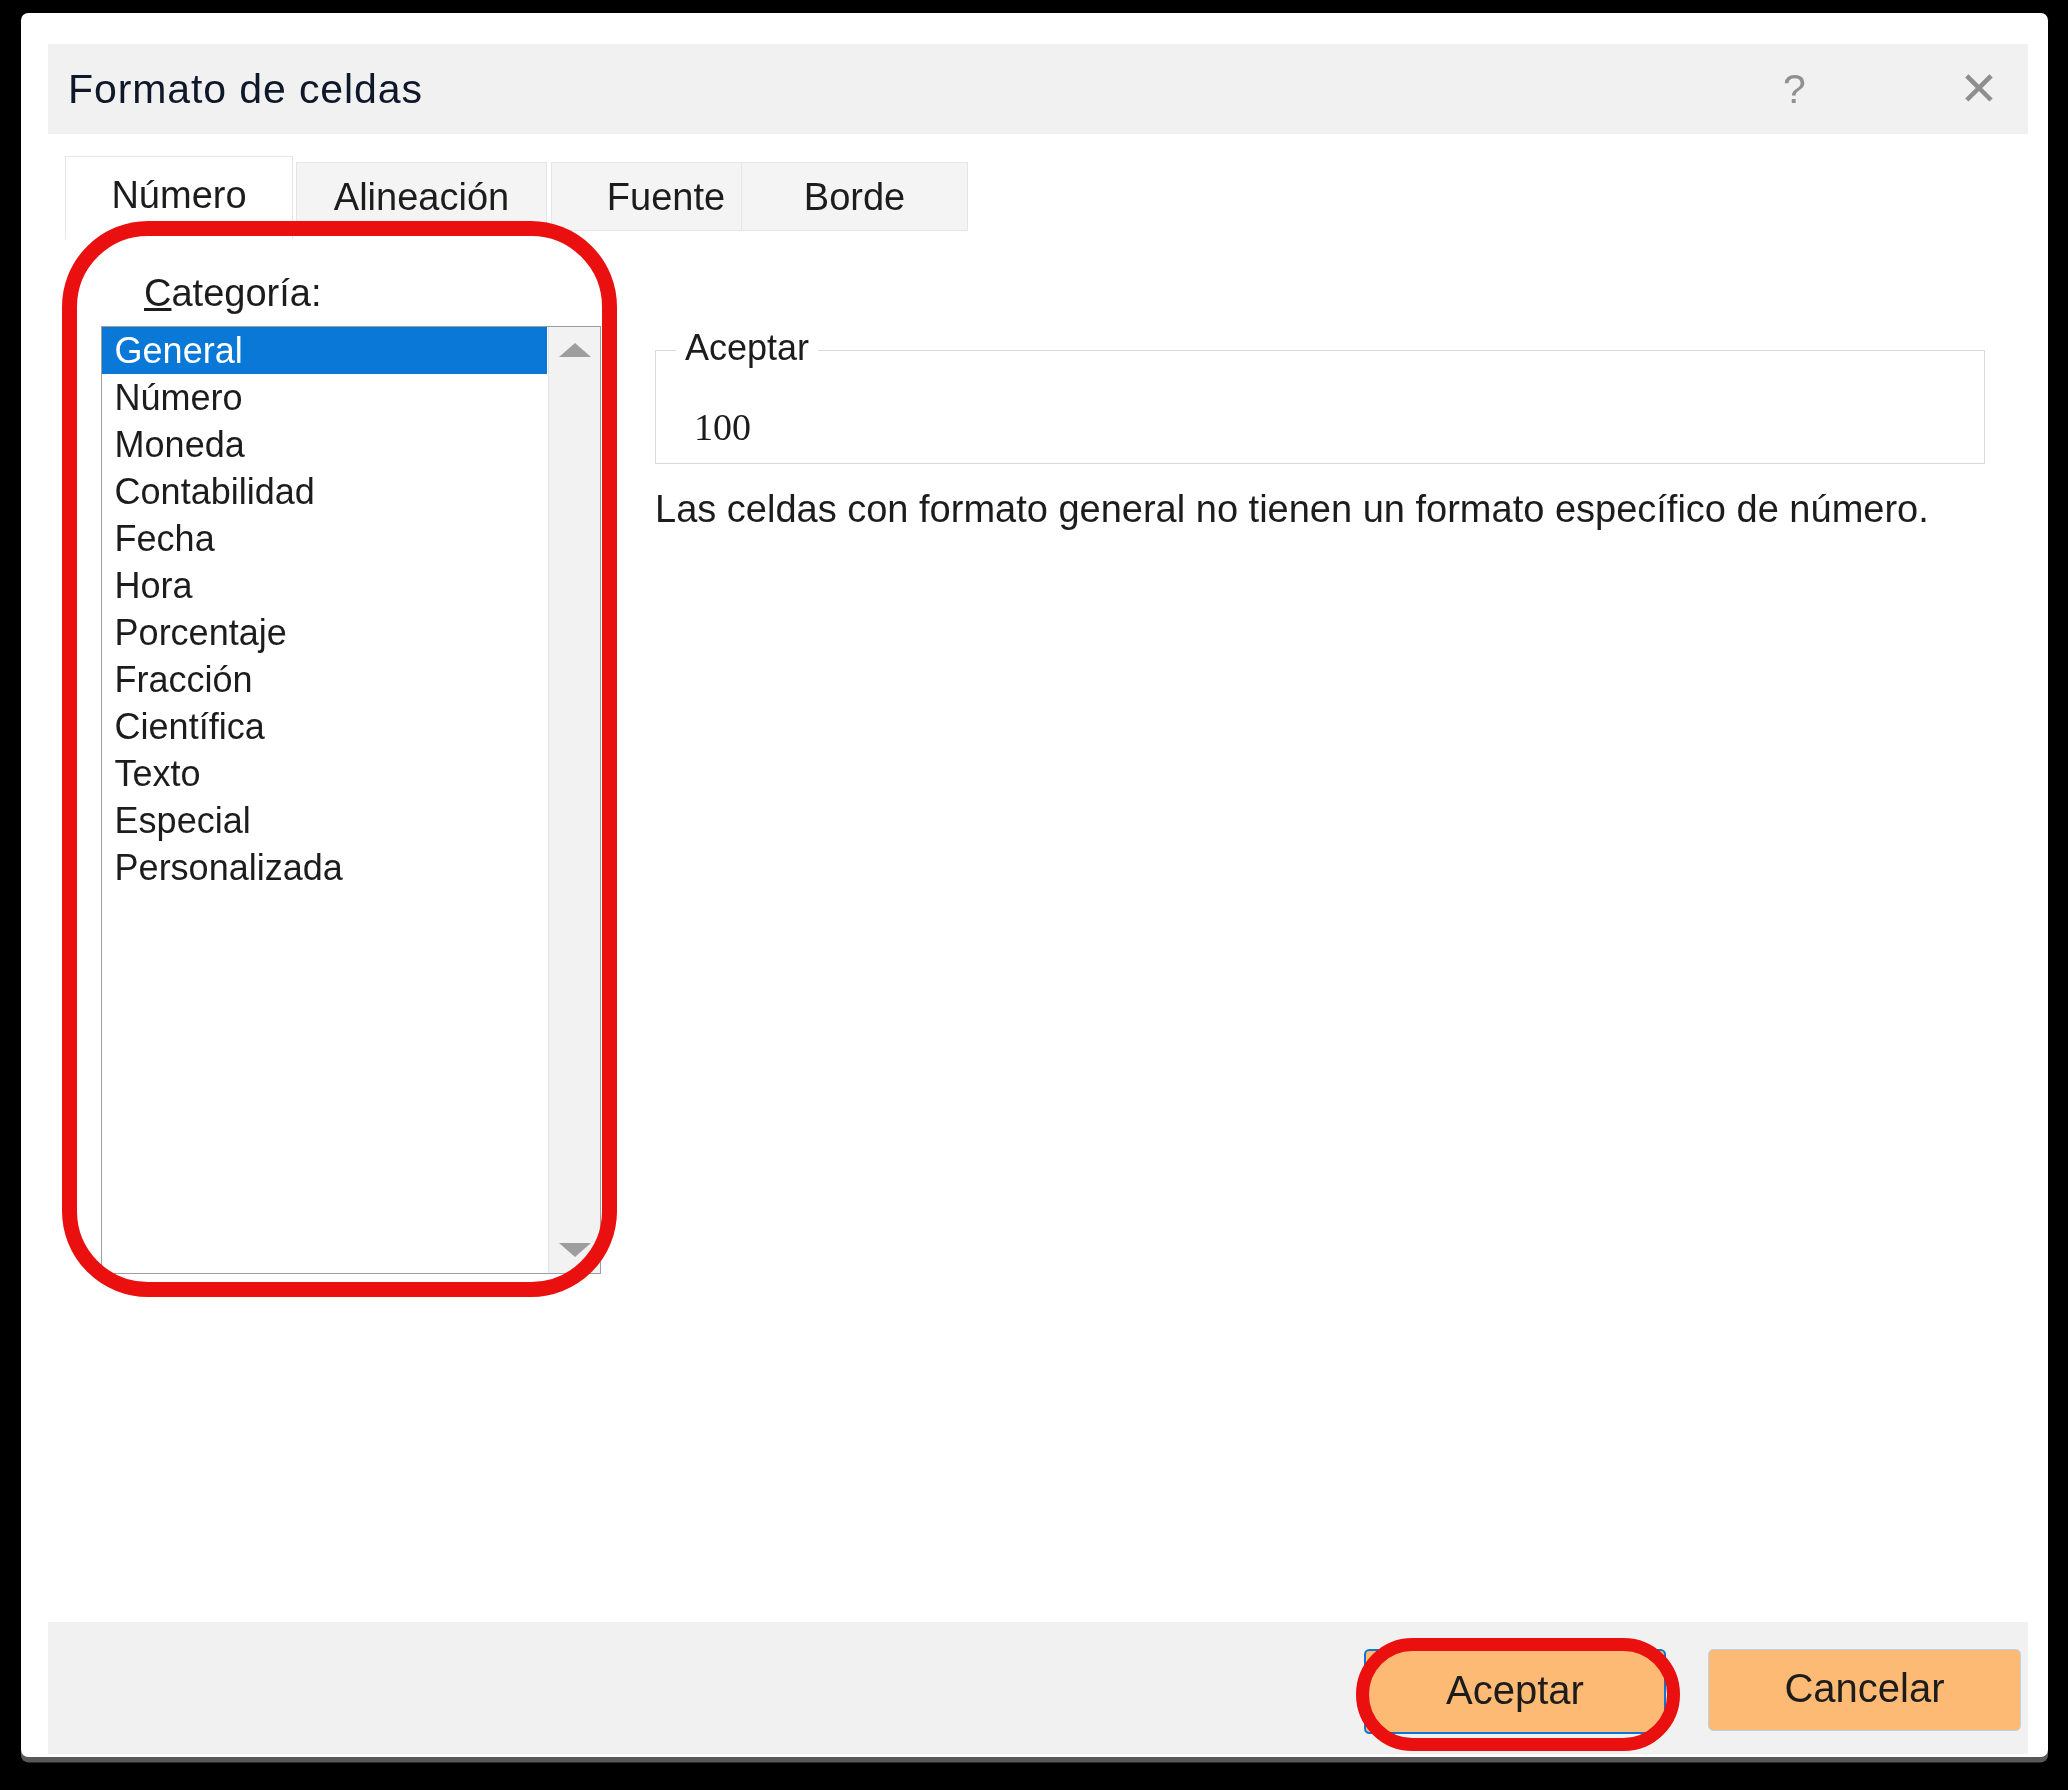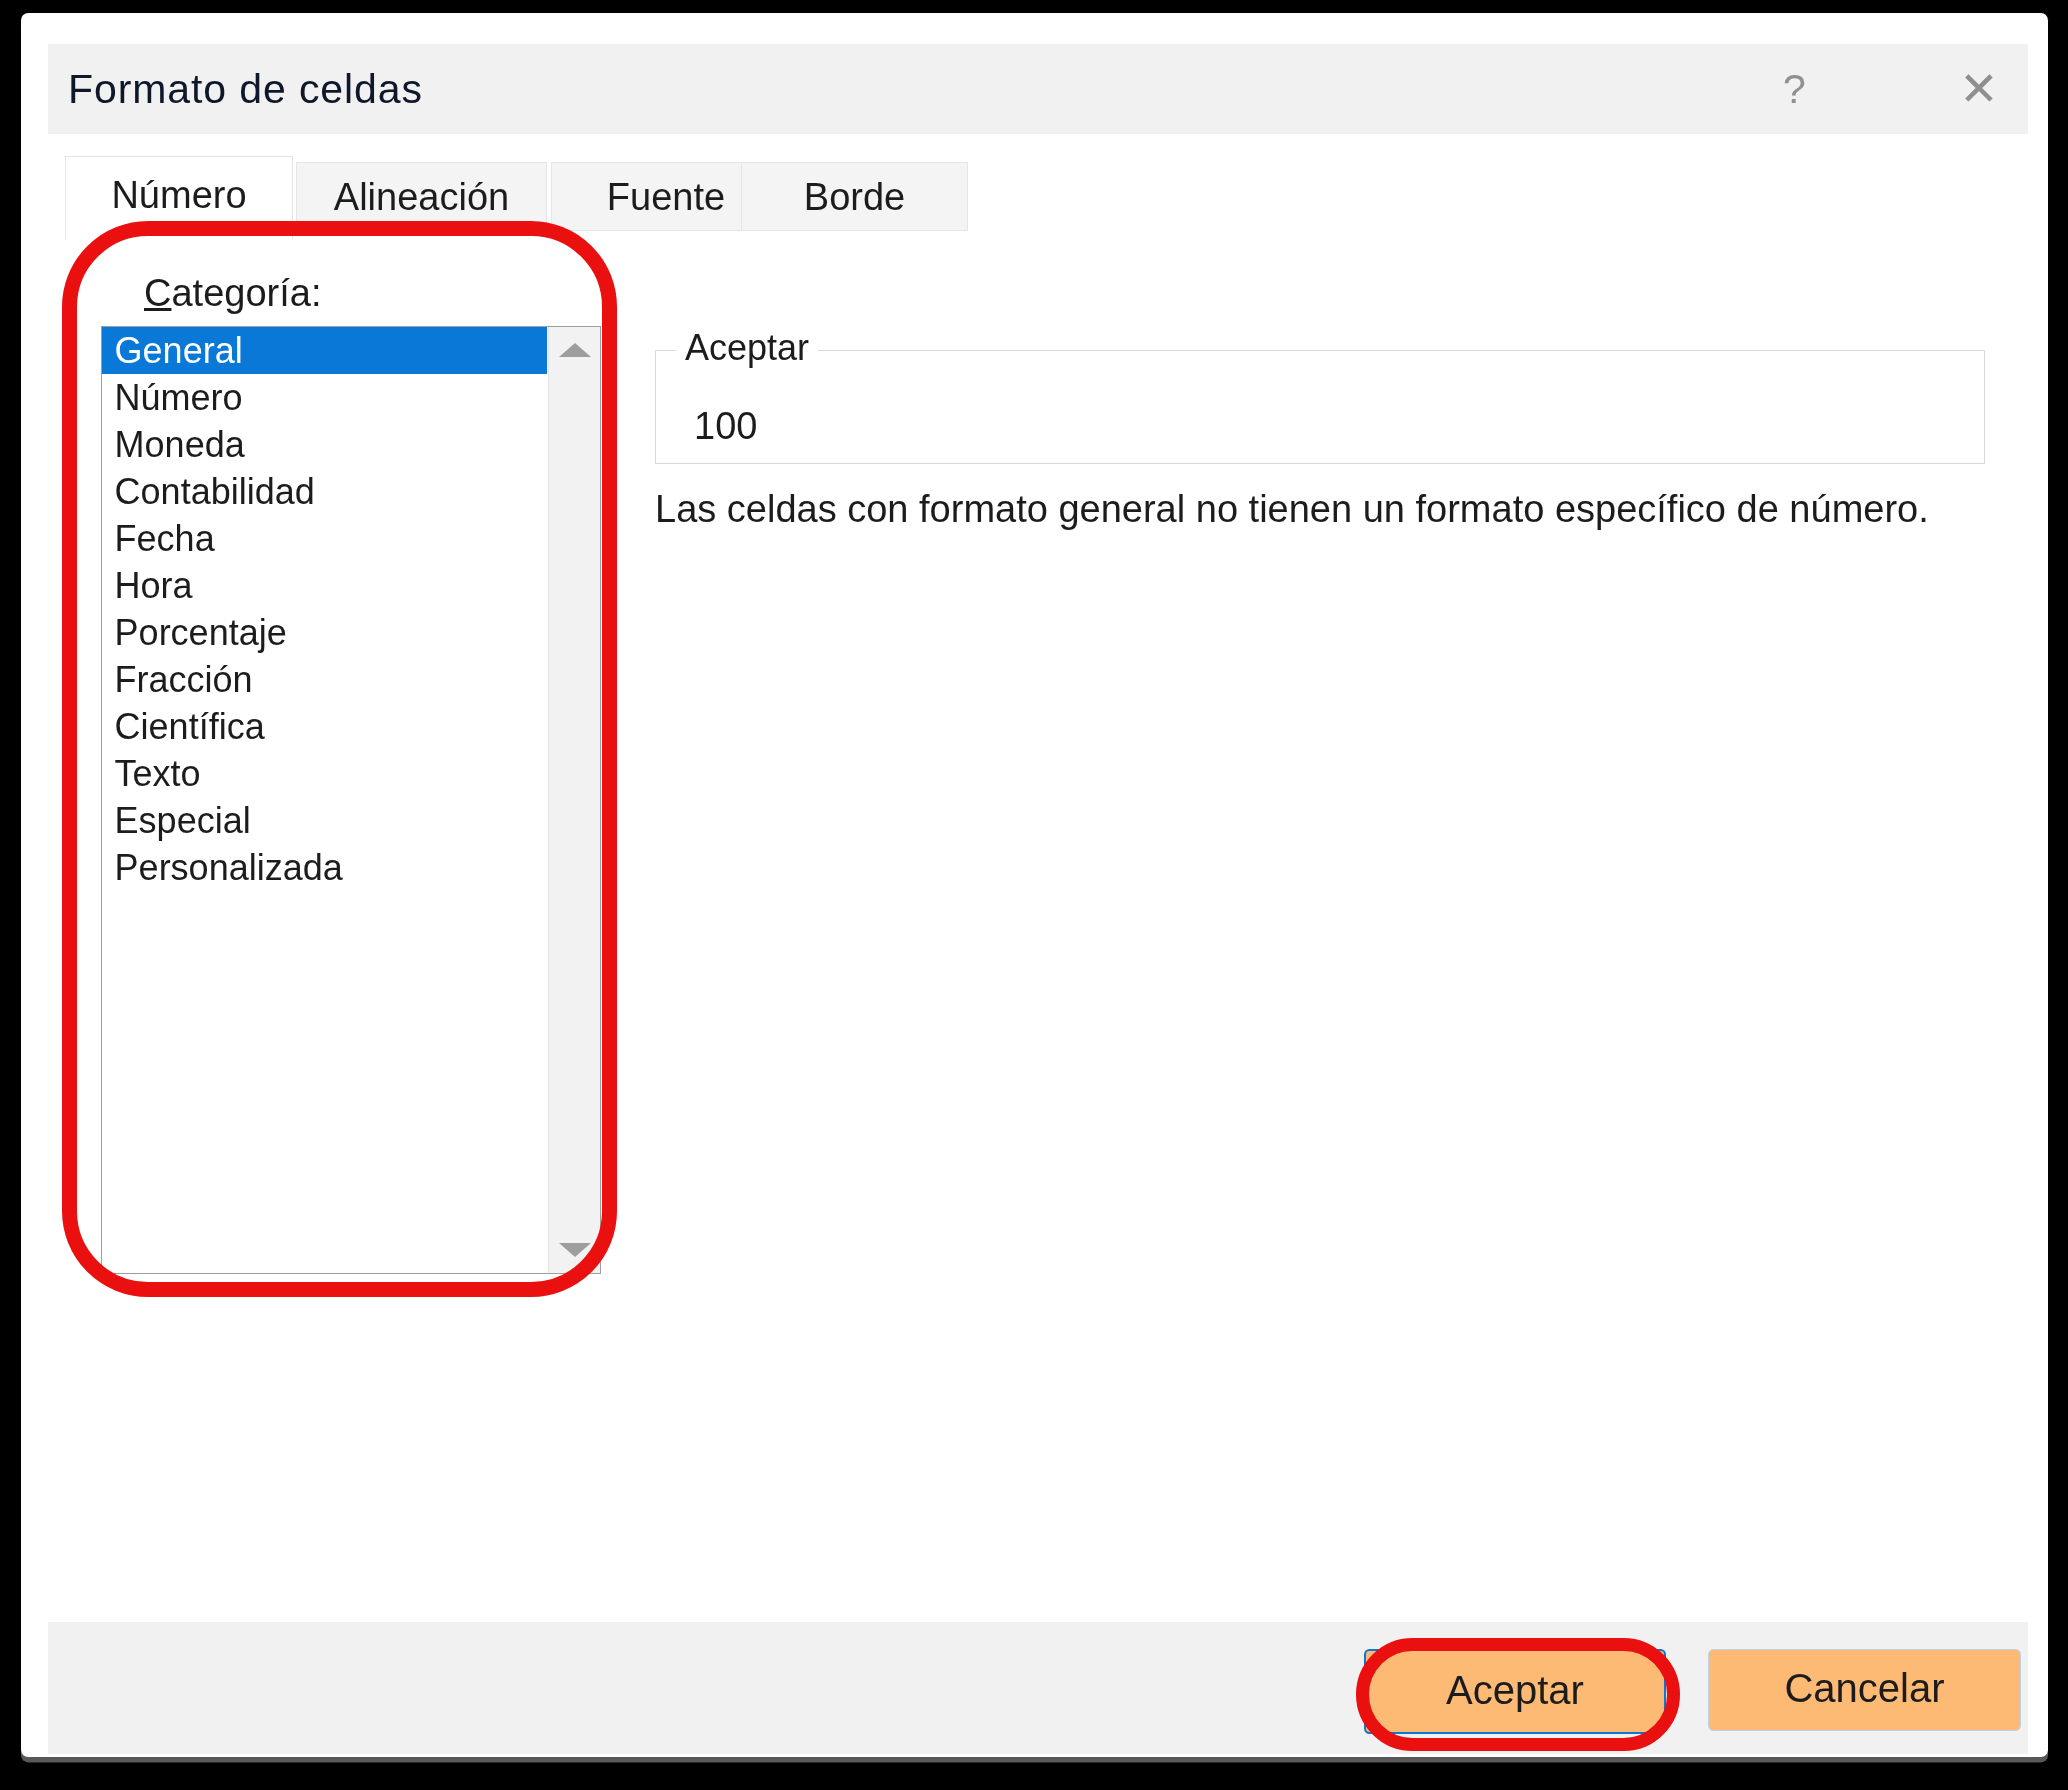--- a/index.html
+++ b/index.html
@@ -39,21 +39,21 @@
              border-left:0.9px solid #e3e3e3;}
   .sb-up,.sb-down{position:absolute;left:50%;transform:translateX(-50%);width:0;height:0;
                   border-left:16px solid transparent;border-right:16px solid transparent;}
   .sb-up{top:16px;border-bottom:14.4px solid #9e9e9e;}
   .sb-down{bottom:16px;border-top:14.4px solid #9e9e9e;}
   
   .group{position:absolute;left:634px;top:337px;width:1330px;height:114px;
          border:1.8px solid #d9d9d9;box-sizing:border-box;}
   .group-label{position:absolute;left:20px;top:-23.4px;background:#fff;padding:0 9px;
                font-size:36px;color:#1c1c1c;}
-  .group-value{position:absolute;left:38px;top:54px;font-size:38px;color:#1c1c1c;}
+  .group-value{position:absolute;left:38px;top:54px;font-size:38px;color:#1c1c1c;font-family:Liberation Serif, serif;}
   .desc{position:absolute;left:634px;top:475px;width:1386px;font-size:38px;color:#1c1c1c;}
   
   .footer{position:absolute;left:27px;top:1609px;width:1980px;height:132px;background:#f1f1f1;}
   .btn{position:absolute;background:#fdba74;box-sizing:border-box;text-align:center;
        font-size:40px;color:#1c1c1c;border-radius:5.4px;
        font-family:"Liberation Sans","DejaVu Sans",sans-serif;}
   .btn-ok{left:1343px;top:1636px;width:302px;height:85px;line-height:79px;
           border:2.7px solid #0a78d7;}
   .btn-cancel{left:1687px;top:1636px;width:313px;height:82px;line-height:77px;
               border:1.8px solid #bdd3ea;}

